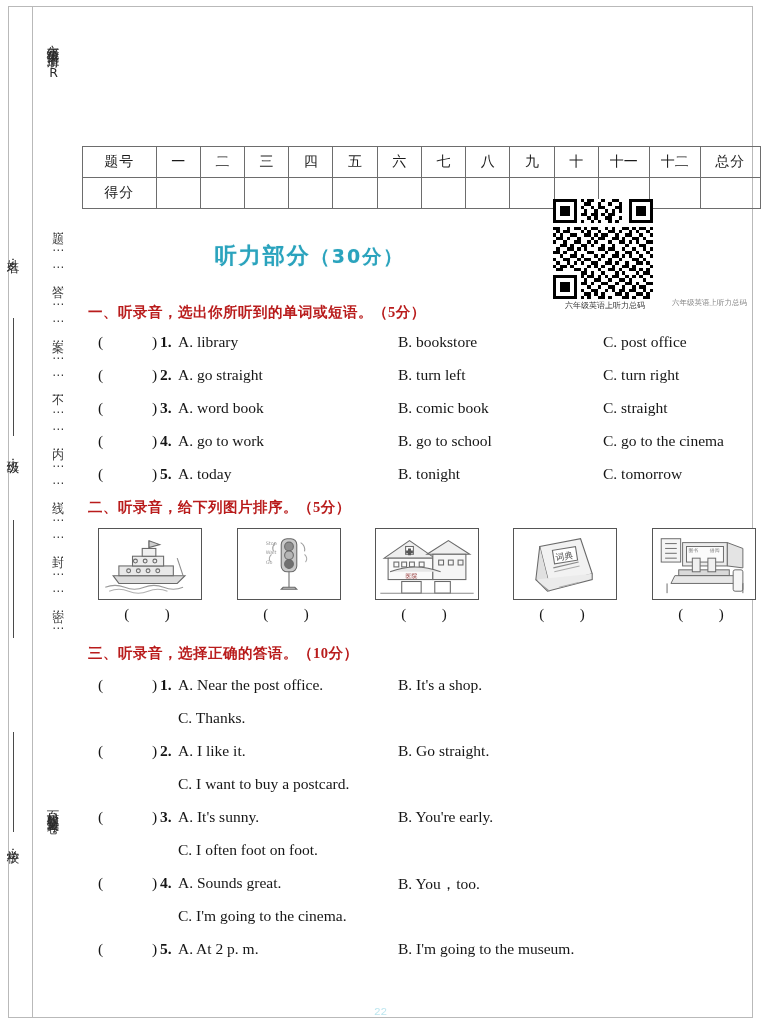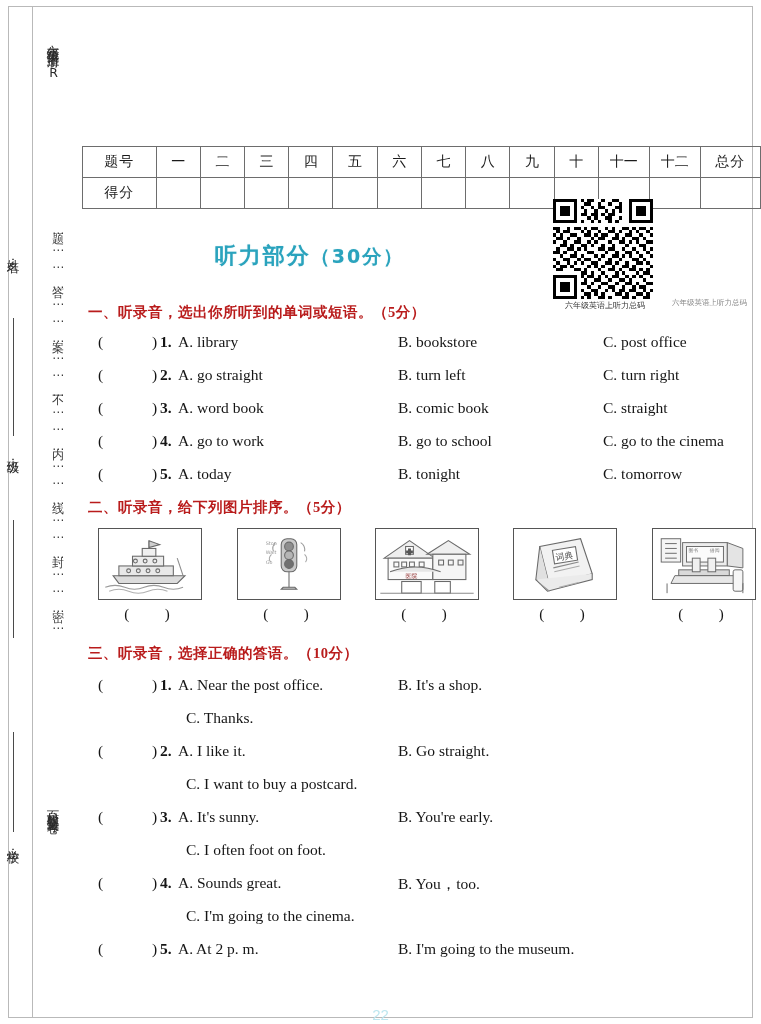--- a/index.html
+++ b/index.html
@@ -201,21 +201,21 @@
     height: 33px;
     font-size: 15.5px;
     color: #151515;
   }
   .opt-row .paren-l { position: absolute; left: 0px; top: 0; }
   .opt-row .paren-r { position: absolute; left: 54px; top: 0; }
   .opt-row .qnum { position: absolute; left: 62px; top: 0; font-weight: 700; }
   .opt-row .oa { position: absolute; left: 80px; top: 0; white-space: nowrap; }
   .opt-row .ob { position: absolute; left: 300px; top: 0; white-space: nowrap; }
   .opt-row .oc { position: absolute; left: 505px; top: 0; white-space: nowrap; }
-  .opt-row .oc-sub { position: absolute; left: 88px; top: 0; white-space: nowrap; }
+  .opt-row .oc-sub { position: absolute; left: 80px; top: 0; white-space: nowrap; }
 
   
   .pic-row {
     position: absolute;
     left: 98px; top: 528px;
     width: 662px; height: 100px;
   }
   .pic-cell {
     position: absolute;
     top: 0;
@@ -236,23 +236,23 @@
     color: #151515;
     text-align: center;
     letter-spacing: 16px;
     padding-left: 6px;
   }
   .page-num {
     position: absolute;
     left: 0; top: 1006px;
     width: 761px;
     text-align: center;
-    font-size: 15px;
+    font-size: 11px;
     color: #bde6ef;
-    font-family: Liberation Sans, sans-serif;
+    font-family: Liberation Mono, monospace;
   }
 </style>
 </head>
 <body>
 
 <div id="page">
 
   <div class="page-border-outer"></div>
   <div class="page-border-inner"></div>
 

